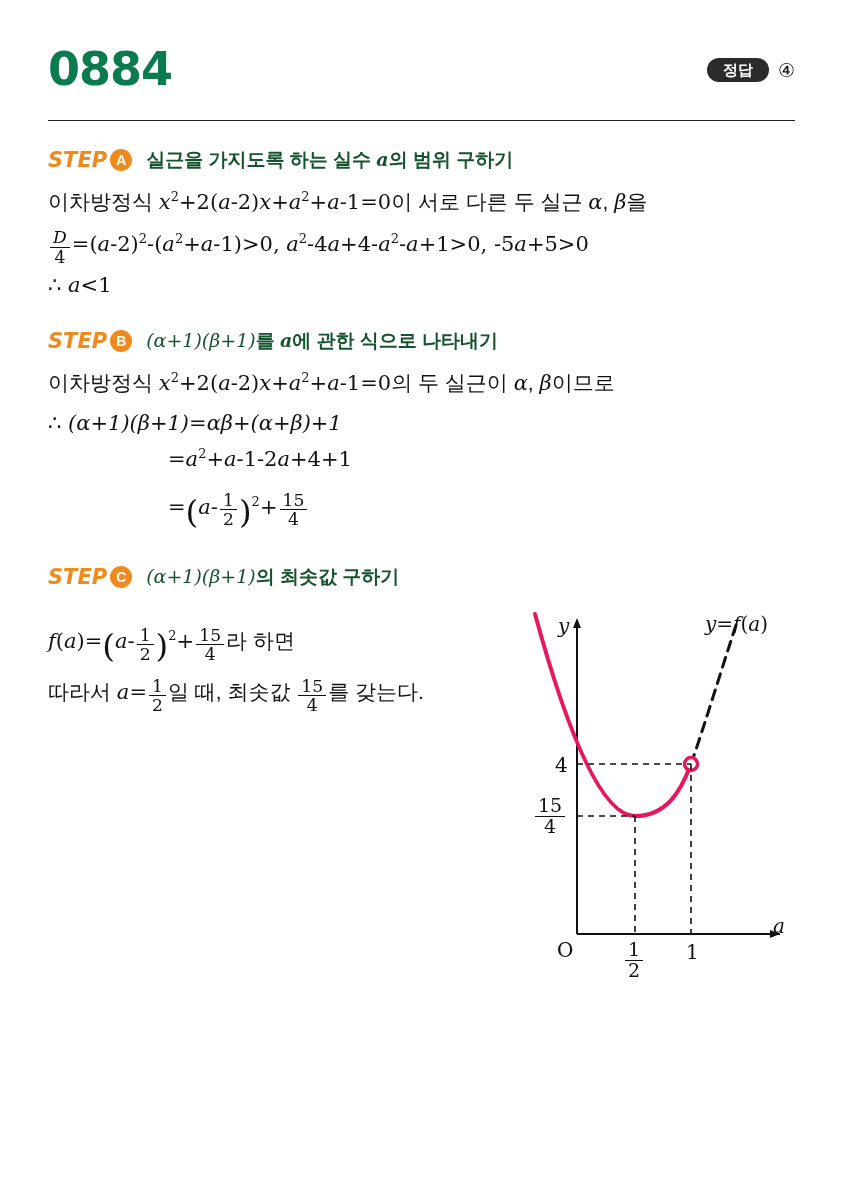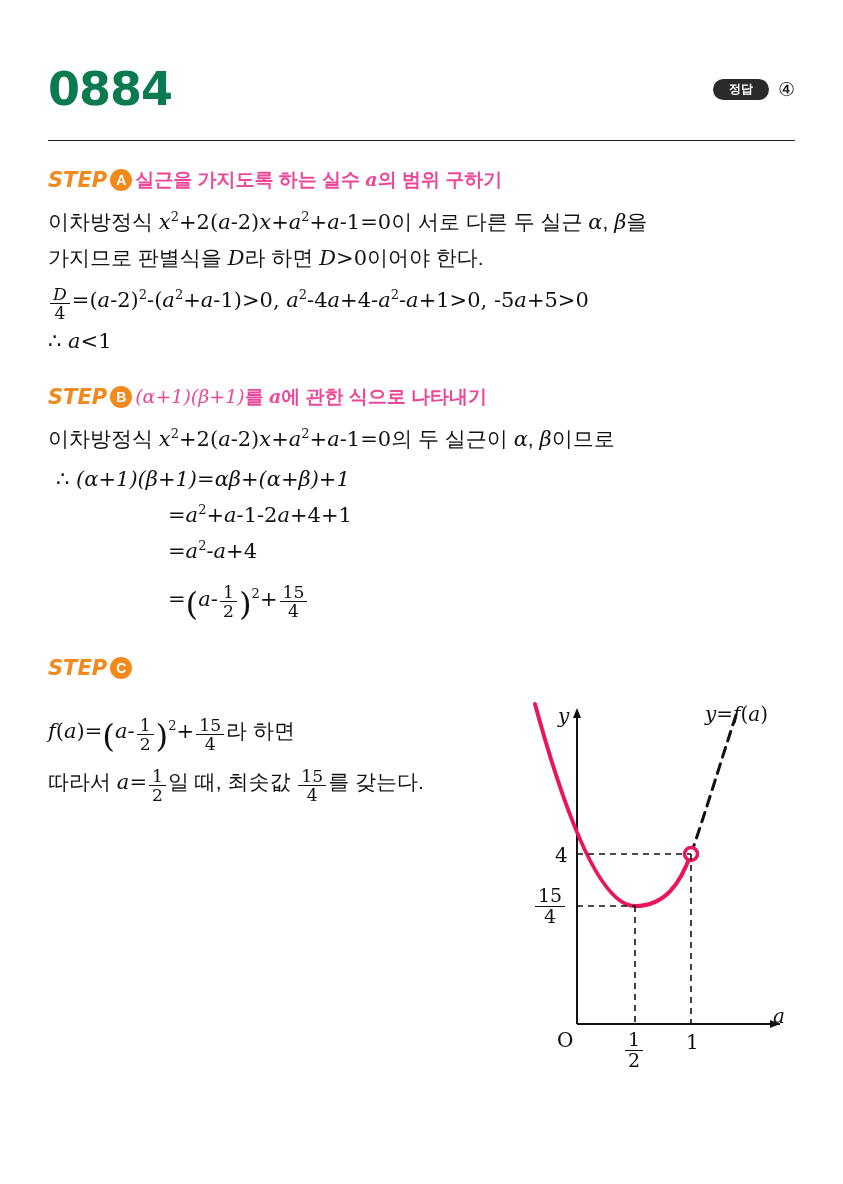--- a/index.html
+++ b/index.html
@@ -10,21 +10,21 @@
     background: #ffffff;
     font-family: "Liberation Sans", sans-serif;
     color: #111111;
     position: relative;
     overflow: hidden;
   }
   .page {
     position: relative;
     width: 843px;
     height: 920px;
-    padding: 60px 48px 0 48px;
+    padding: 40px 48px 0 48px;
   }
 
   
   .header {
     position: relative;
     height: 72px;
   }
   .prob-no {
     font-family: "DejaVu Sans", sans-serif;
     font-size: 46px;
@@ -40,21 +40,21 @@
     position: absolute;
     right: 0;
     top: 18px;
     display: flex;
     align-items: center;
     gap: 9px;
   }
   .answer-pill {
     background: #2b2b2b;
     color: #ffffff;
-    font-size: 12px;
+    font-size: 15px;
     font-weight: bold;
     border-radius: 12px;
     padding: 4px 16px 5px 16px;
     line-height: 1;
   }
   .answer-val {
     font-size: 19px;
     color: #111;
   }
   .rule {
@@ -88,22 +88,22 @@
     background: #f08a1c;
     color: #ffffff;
     font-size: 14px;
     font-weight: bold;
     margin-left: 3px;
     line-height: 1;
   }
   .step-title {
     font-size: 19px;
     font-weight: bold;
-    margin-left: 3px;
-    color: #ec4899;
+    margin-left: 14px;
+    color: #14532d;
   }
 
   
   .line {
     font-size: 21px;
     line-height: 1.62;
     margin: 2px 0;
     white-space: nowrap;
   }
   .mi { font-family: "DejaVu Serif", serif; font-style: italic; }
@@ -158,55 +158,50 @@
 
   <div class="step">
     <span class="step-word">STEP</span>
     <span class="step-badge">A</span>
     <span class="step-title"><span>실근을 가지도록 하는 실수 </span><span class="mi">a</span><span>의 범위 구하기</span></span>
   </div>
 
   <div class="line">
     <span>이차방정식 </span><span class="mi">x</span><sup class="en">2</sup><span class="mn">+2(</span><span class="mi">a</span><span class="mn">-2)</span><span class="mi">x</span><span class="mn">+</span><span class="mi">a</span><sup class="en">2</sup><span class="mn">+</span><span class="mi">a</span><span class="mn">-1</span><span class="mn">=0</span><span>이 서로 다른 두 실근 </span><span class="mi">α</span><span>, </span><span class="mi">β</span><span>을</span>
   </div>
-  <div class="line">
-    <span>가지므로 판별식을 </span><span class="mi">D</span><span>라 하면 </span><span class="mi">D</span><span class="mn">&gt;0</span><span>이어야 한다.</span>
-  </div>
   <div class="line" style="margin-top:8px;">
     <span class="frac it"><span class="num">D</span><span class="den" style="font-style:normal">4</span></span><span class="mn">=(</span><span class="mi">a</span><span class="mn">-2)</span><sup class="en">2</sup><span class="mn">-(</span><span class="mi">a</span><sup class="en">2</sup><span class="mn">+</span><span class="mi">a</span><span class="mn">-1)&gt;0, </span><span class="mi">a</span><sup class="en">2</sup><span class="mn">-4</span><span class="mi">a</span><span class="mn">+4</span><span class="mn">-</span><span class="mi">a</span><sup class="en">2</sup><span class="mn">-</span><span class="mi">a</span><span class="mn">+1&gt;0, -5</span><span class="mi">a</span><span class="mn">+5&gt;0</span>
   </div>
   <div class="line" style="">
     <span class="mn">∴ </span><span class="mi">a</span><span class="mn">&lt;1</span>
   </div>
 
   <div class="step">
     <span class="step-word">STEP</span>
     <span class="step-badge">B</span>
     <span class="step-title"><span class="mi" style="font-weight:normal">(α+1)(β+1)</span><span>를 </span><span class="mi">a</span><span>에 관한 식으로 나타내기</span></span>
   </div>
 
   <div class="line">
     <span>이차방정식 </span><span class="mi">x</span><sup class="en">2</sup><span class="mn">+2(</span><span class="mi">a</span><span class="mn">-2)</span><span class="mi">x</span><span class="mn">+</span><span class="mi">a</span><sup class="en">2</sup><span class="mn">+</span><span class="mi">a</span><span class="mn">-1</span><span class="mn">=0</span><span>의 두 실근이 </span><span class="mi">α</span><span>, </span><span class="mi">β</span><span>이므로</span>
   </div>
-  <div class="line" style="margin-top:6px;margin-left:8px;">
+  <div class="line" style="margin-top:6px;">
     <span class="mn">∴ </span><span class="mi">(α+1)(β+1)=αβ+(α+β)+1</span>
   </div>
   <div class="line eqcol">
     <span class="mn">=</span><span class="mi">a</span><sup class="en">2</sup><span class="mn">+</span><span class="mi">a</span><span class="mn">-1-2</span><span class="mi">a</span><span class="mn">+4+1</span>
-  </div>
-  <div class="line eqcol">
-    <span class="mn">=</span><span class="mi">a</span><sup class="en">2</sup><span class="mn">-</span><span class="mi">a</span><span class="mn">+4</span>
   </div>
   <div class="line eqcol" style="margin-top:10px;">
     <span class="mn">=</span><span class="bigparen">(</span><span class="mi">a</span><span class="mn">-</span><span class="frac"><span class="num">1</span><span class="den">2</span></span><span class="bigparen">)</span><sup class="en">2</sup><span class="mn">+</span><span class="frac"><span class="num">15</span><span class="den">4</span></span>
   </div>
 
   <div class="step">
     <span class="step-word">STEP</span>
     <span class="step-badge">C</span>
+    <span class="step-title"><span class="mi" style="font-weight:normal">(α+1)(β+1)</span><span>의 최솟값 구하기</span></span>
   </div>
 
   <div class="final">
     <div class="final-text">
       <div class="line" style="margin-top:18px;">
         <span class="mi">f</span><span class="mn">(</span><span class="mi">a</span><span class="mn">)=</span><span class="bigparen">(</span><span class="mi">a</span><span class="mn">-</span><span class="frac"><span class="num">1</span><span class="den">2</span></span><span class="bigparen">)</span><sup class="en">2</sup><span class="mn">+</span><span class="frac"><span class="num">15</span><span class="den">4</span></span><span>라 하면</span>
       </div>
       <div class="line" style="margin-top:2px;">
         <span>따라서 </span><span class="mi">a</span><span class="mn">=</span><span class="frac"><span class="num">1</span><span class="den">2</span></span><span>일 때, 최솟값 </span><span class="frac"><span class="num">15</span><span class="den">4</span></span><span>를 갖는다.</span>
       </div>

